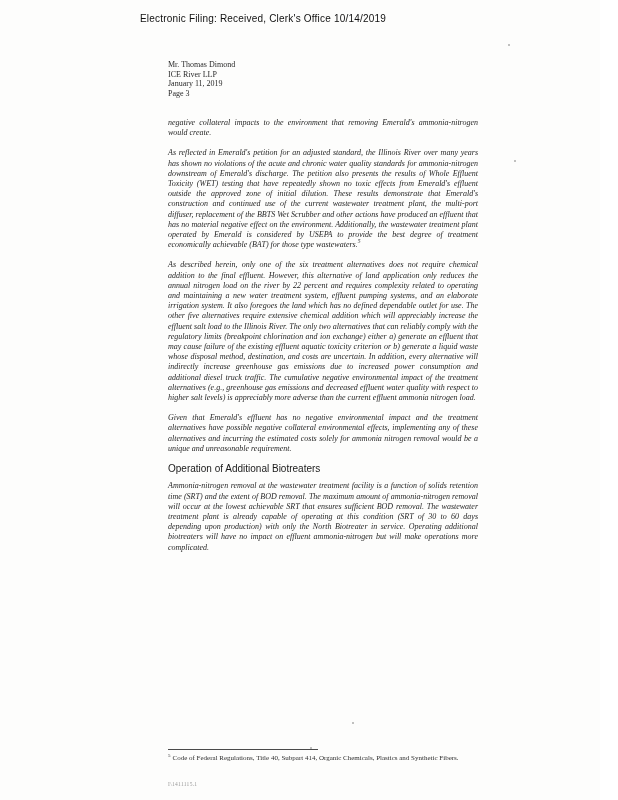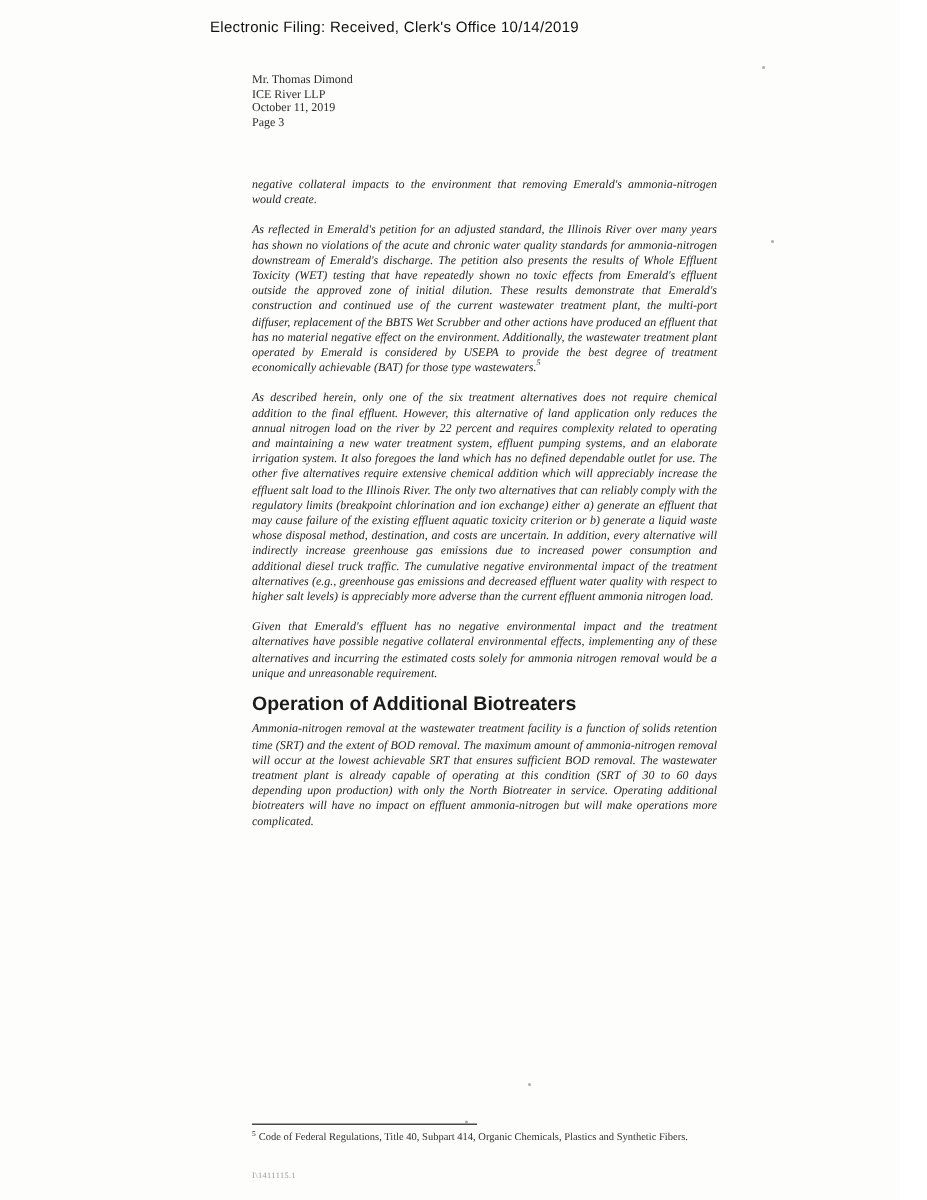--- a/index.html
+++ b/index.html
@@ -21,21 +21,21 @@
     left: 140px;
     top: 13px;
     font-family: "Liberation Sans", sans-serif;
     font-size: 10px;
     letter-spacing: 0.2px;
     color: #101010;
   }
   .address {
     position: absolute;
     left: 168px;
-    top: 48px;
+    top: 60px;
     font-size: 8px;
     line-height: 9.5px;
     color: #2a2a2a;
     filter: blur(0.2px);
     font-family: Liberation Serif, serif;
   }
   .content {
     position: absolute;
     left: 168px;
     top: 118px;
@@ -50,22 +50,22 @@
     margin: 0 0 10px 0;
     font-style: italic;
   }
   .content sup {
     font-size: 5.5px;
     vertical-align: super;
     line-height: 0;
   }
   .section-heading {
     margin: 2px 0 7px 0;
-    font-size: 13px;
-    font-weight: bold;
+    font-size: 10px;
+    font-weight: normal;
     font-family: "Liberation Sans", sans-serif;
     text-align: left;
     color: #1a1a1a;
   }
   .footnote-area {
     position: absolute;
     left: 168px;
     top: 749px;
     width: 312px;
     filter: blur(0.2px);
@@ -104,21 +104,21 @@
 </head>
 <body>
 
 <div class="page">
 
   <div class="efiling-stamp">Electronic Filing: Received, Clerk's Office 10/14/2019</div>
 
   <div class="address">
     <div>Mr. Thomas Dimond</div>
     <div>ICE River LLP</div>
-    <div>October 11, 2019</div>
+    <div>January 11, 2019</div>
     <div>Page 3</div>
   </div>
 
   <div class="content">
     <p>negative collateral impacts to the environment that removing Emerald's ammonia-nitrogen would create.</p>
 
     <p><span>As reflected in Emerald's petition for an adjusted standard, the Illinois River over many years has shown no violations of the acute and chronic water quality standards for ammonia-nitrogen downstream of Emerald's discharge. The petition also presents the results of Whole Effluent Toxicity (WET) testing that have repeatedly shown no toxic effects from Emerald's effluent outside the approved zone of initial dilution. These results demonstrate that Emerald's construction and continued use of the current wastewater treatment plant, the multi-port diffuser, replacement of the BBTS Wet Scrubber and other actions have produced an effluent that has no material negative effect on the environment. Additionally, the wastewater treatment plant operated by Emerald is considered by USEPA to provide the best degree of treatment economically achievable (BAT) for those type wastewaters.</span><sup>5</sup></p>
 
     <p>As described herein, only one of the six treatment alternatives does not require chemical addition to the final effluent. However, this alternative of land application only reduces the annual nitrogen load on the river by 22 percent and requires complexity related to operating and maintaining a new water treatment system, effluent pumping systems, and an elaborate irrigation system. It also foregoes the land which has no defined dependable outlet for use. The other five alternatives require extensive chemical addition which will appreciably increase the effluent salt load to the Illinois River. The only two alternatives that can reliably comply with the regulatory limits (breakpoint chlorination and ion exchange) either a) generate an effluent that may cause failure of the existing effluent aquatic toxicity criterion or b) generate a liquid waste whose disposal method, destination, and costs are uncertain. In addition, every alternative will indirectly increase greenhouse gas emissions due to increased power consumption and additional diesel truck traffic. The cumulative negative environmental impact of the treatment alternatives (e.g., greenhouse gas emissions and decreased effluent water quality with respect to higher salt levels) is appreciably more adverse than the current effluent ammonia nitrogen load.</p>
 

